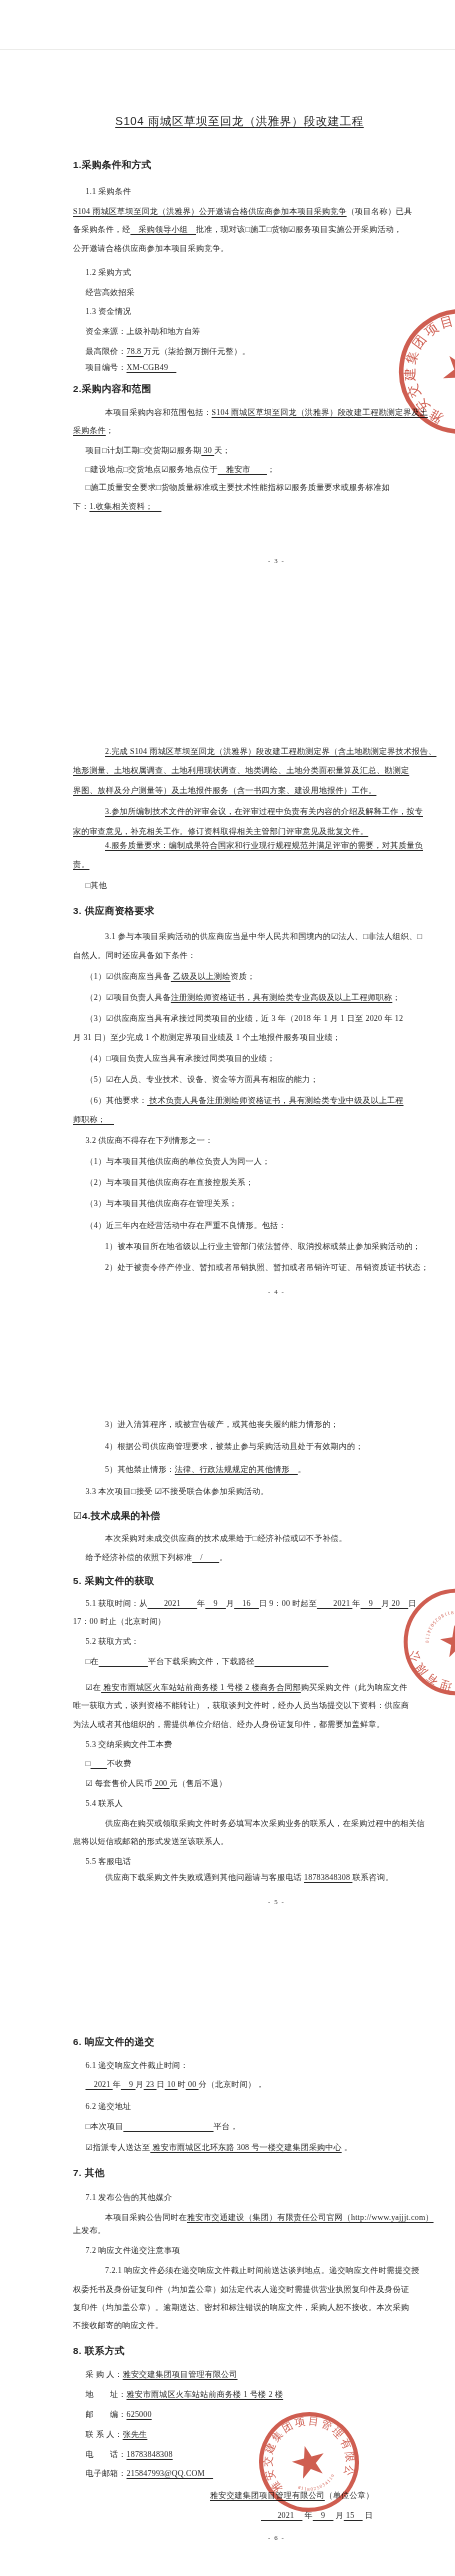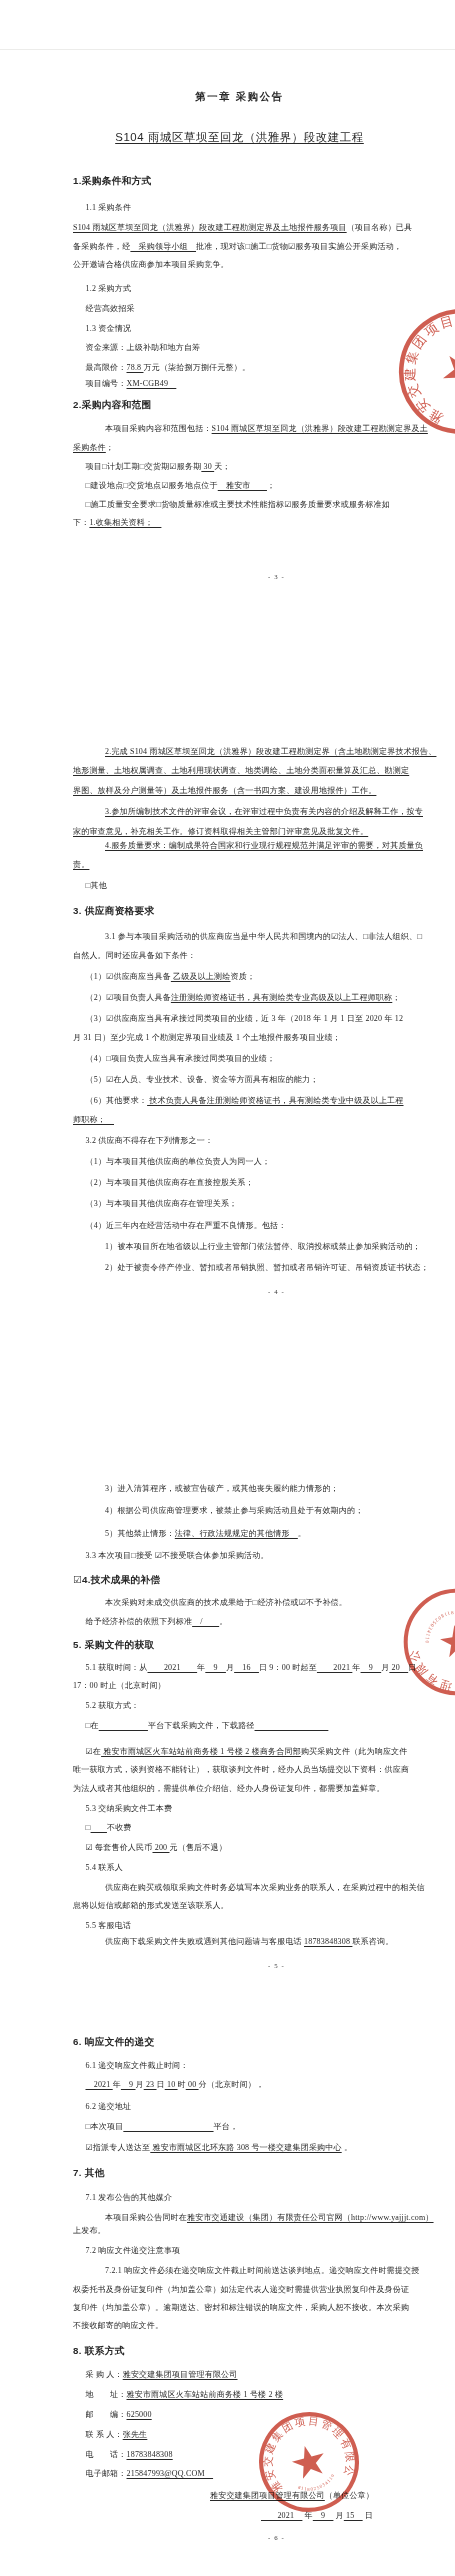--- a/index.html
+++ b/index.html
@@ -24,25 +24,24 @@
   .stamp{position:absolute;opacity:.82;mix-blend-mode:multiply;pointer-events:none;}
   .stamp text{font-family:"Liberation Serif","DejaVu Serif",serif;}
 </style>
 </head>
 <body>
 
 <div class="sheet">
   <div class="artifact"></div>
 
   <div class="page" style="top:88px">
-      <div class="line s-chapter" style="margin-top: 1.1px;"><span>第一章 采购公告</span></div>
       <div class="line s-title" style="margin-top: 25px;"><span class="u">S104 雨城区草坝至回龙（洪雅界）段改建工程</span></div>
       <div class="line s-h1" style="margin-top: 28.5px;"><span>1.采购条件和方式</span></div>
       <div class="line s-body i1" style="margin-top: 15px;"><span>1.1 采购条件</span></div>
-      <div class="line s-body" style="margin-top: 8px;"><span class="u">S104 雨城区草坝至回龙（洪雅界）段改建工程勘测定界及土地报件服务项目</span><span>（项目名称）已具</span></div>
+      <div class="line s-body" style="margin-top: 8px;"><span class="u">S104 雨城区草坝至回龙（洪雅界）公开邀请合格供应商参加本项目采购竞争</span><span>（项目名称）已具</span></div>
       <div class="line s-body" style="margin-top: 7.4px;"><span>备采购条件，经</span><span class="u">　采购领导小组　</span><span>批准，现对该□施工□货物☑服务项目实施公开采购活动，</span></div>
       <div class="line s-body" style="margin-top: 7.4px;"><span>公开邀请合格供应商参加本项目采购竞争。</span></div>
       <div class="line s-body i1" style="margin-top: 12px;"><span>1.2 采购方式</span></div>
       <div class="line s-body i1" style="margin-top: 8.5px;"><span>经营高效招采</span></div>
       <div class="line s-body i1" style="margin-top: 8.5px;"><span>1.3 资金情况</span></div>
       <div class="line s-body i1" style="margin-top: 8.5px;"><span>资金来源：上级补助和地方自筹</span></div>
       <div class="line s-body i1" style="margin-top: 8.5px;"><span>最高限价：</span><span class="u">78.8 </span><span>万元（柒拾捌万捌仟元整）。</span></div>
       <div class="line s-body i1" style="margin-top: 4px;"><span>项目编号：</span><span class="u">XM-CGB49　</span></div>
       <div class="line s-h1" style="margin-top: 8.5px;"><span>2.采购内容和范围</span></div>
       <div class="line s-body i2" style="margin-top: 11.4px;"><span>本项目采购内容和范围包括：</span><span class="u">S104 雨城区草坝至回龙（洪雅界）段改建工程勘测定界及土</span></div>
@@ -75,21 +74,21 @@
       <div class="line s-body" style="margin-top: 7.4px;"><span class="u">师职称；　</span></div>
       <div class="line s-body i1" style="margin-top: 9.7px;"><span>3.2 供应商不得存在下列情形之一：</span></div>
       <div class="line s-body i1" style="margin-top: 9.7px;"><span>（1）与本项目其他供应商的单位负责人为同一人；</span></div>
       <div class="line s-body i1" style="margin-top: 9.7px;"><span>（2）与本项目其他供应商存在直接控股关系；</span></div>
       <div class="line s-body i1" style="margin-top: 9.7px;"><span>（3）与本项目其他供应商存在管理关系；</span></div>
       <div class="line s-body i1" style="margin-top: 9.7px;"><span>（4）近三年内在经营活动中存在严重不良情形。包括：</span></div>
       <div class="line s-body i2" style="margin-top: 9.7px;"><span>1）被本项目所在地省级以上行业主管部门依法暂停、取消投标或禁止参加采购活动的；</span></div>
       <div class="line s-body i2" style="margin-top: 9.7px;"><span>2）处于被责令停产停业、暂扣或者吊销执照、暂扣或者吊销许可证、吊销资质证书状态；</span></div>
       <div class="line s-pagenum" style="margin-top: 12.5px;"><span>- 4 -</span></div>
     </div>
-  <div class="page" style="top:1478px">
+  <div class="page" style="top:1414px">
       <div class="line s-body i2" style="margin-top: 4.6px;"><span>3）进入清算程序，或被宣告破产，或其他丧失履约能力情形的；</span></div>
       <div class="line s-body i2" style="margin-top: 11.4px;"><span>4）根据公司供应商管理要求，被禁止参与采购活动且处于有效期内的；</span></div>
       <div class="line s-body i2" style="margin-top: 11.4px;"><span>5）其他禁止情形：</span><span class="u">法律、行政法规规定的其他情形　</span><span>。</span></div>
       <div class="line s-body i1" style="margin-top: 10.3px;"><span>3.3 本次项目□接受 ☑不接受联合体参加采购活动。</span></div>
       <div class="line s-h1" style="margin-top: 11.4px;"><span>☑4.技术成果的补偿</span></div>
       <div class="line s-body i2" style="margin-top: 10.3px;"><span>本次采购对未成交供应商的技术成果给于□经济补偿或☑不予补偿。</span></div>
       <div class="line s-body i1" style="margin-top: 8px;"><span>给予经济补偿的依照下列标准</span><span class="u">　/　　</span><span>。</span></div>
       <div class="line s-h1" style="margin-top: 10.3px;"><span>5. 采购文件的获取</span></div>
       <div class="line s-body i1" style="margin-top: 10.3px;"><span>5.1 获取时间：从</span><span class="u">　　2021　　</span><span>年</span><span class="u">　9　</span><span>月</span><span class="u">　16　</span><span>日 9：00 时起至</span><span class="u">　　2021 </span><span>年</span><span class="u">　9　</span><span>月</span><span class="u"> 20　</span><span>日</span></div>
       <div class="line s-body" style="margin-top: 6.8px;"><span>17：00 时止（北京时间）</span></div>

